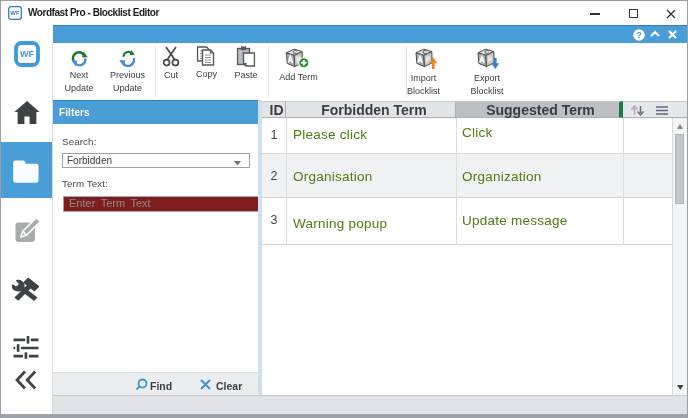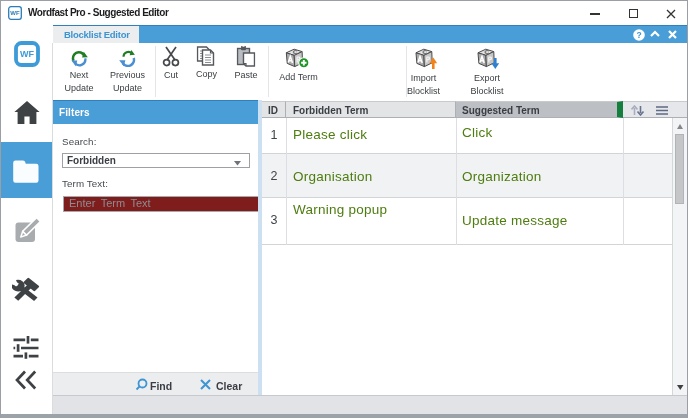--- a/index.html
+++ b/index.html
@@ -22,55 +22,54 @@
   .tbtn svg { display:block; margin:0 auto; }
   .tsep { position:absolute; top:3px; width:1px; height:51px; background:#E4E5E7; }
   
   #sidebar { position:absolute; left:1px; top:25px; width:51px; height:389px; background:#fff; }
   #sideline { position:absolute; left:52px; top:43px; width:1px; height:371px; background:#DADCDE; }
   #sidesel { position:absolute; left:1px; top:142px; width:51px; height:56px; background:#4A9ED7; }
   
   #filters { position:absolute; left:53px; top:100px; width:205px; height:295px; background:#fff; }
   #fhead { position:absolute; left:0; top:0; width:208px; height:24px; background:#4A9ED7; border-top:1px solid #2F80BD; color:#fff; font-weight:bold; font-size:10px; letter-spacing:0.1px; line-height:23px; padding-left:6px; }
   .flabel { position:absolute; left:9px; font-size:9.8px; letter-spacing:0.1px; color:#464A4F; }
-  #fdrop { position:absolute; left:9px; top:53px; width:188px; height:15px; border:1px solid #9DA1A6; background:#fff; font-size:10px; font-weight:bold; color:#3A3E44; line-height:14px; padding-left:4px; }
+  #fdrop { position:absolute; left:9px; top:53px; width:188px; height:15px; border:1px solid #9DA1A6; background:#fff; font-size:10px; font-weight:normal; color:#3A3E44; line-height:14px; padding-left:4px; }
   #finput { position:absolute; left:10px; top:96px; width:222px; height:16px; border:1px solid #A6AAAF; background:#7f1d1d; font-size:11px; color:#8A8E93; line-height:13px; padding-left:5px; word-spacing:2.5px; }
   #fbar { position:absolute; left:0px; top:272px; width:205px; height:23px; background:#ECEDEF; border-top:1px solid #DCDEE0; }
   
   #split { position:absolute; left:258px; top:100px; width:4px; height:295px; background:#CCE0F1; }
   
   #table { position:absolute; left:262px; top:101px; width:425px; height:294px; background:#fff; }
-  .hcell { position:absolute; top:0; height:17px; font-size:10px; font-weight:bold; color:#3A3E44; line-height:17px; border-top:1px solid #C8CBCE; border-bottom:1px solid #ACAFB3; }
+  .hcell { position:absolute; top:0; height:17px; font-size:14px; font-weight:bold; color:#3A3E44; line-height:17px; border-top:1px solid #C8CBCE; border-bottom:1px solid #ACAFB3;text-align:center; }
   .row { position:absolute; left:0; width:410px; border-bottom:1px solid #D2D5D8; }
   .vline { position:absolute; width:1px; background:#DCDEE1; }
   .cellnum { position:absolute; left:0; width:24px; text-align:center; font-size:12.5px; color:#3F4348; }
   .celltxt { position:absolute; font-size:13.5px; letter-spacing:0.25px; color:#4d7c0f; }
   
   #sbline { position:absolute; left:410px; top:17px; width:1px; height:277px; background:#D5D8DA; }
   #sbthumb { position:absolute; left:413px; top:33px; width:9px; height:70px; background:#C4C6C8; border:1px solid #B2B5B8; }
   
   #status { position:absolute; left:53px; top:395px; width:634px; height:19px; background:#E1E3E6; border-top:1px solid #C6C9CD; }
 </style>
 </head>
 <body>
   <div id="titlebar">
     <svg class="abs" style="left:7px;top:5px" width="14" height="14" viewBox="0 0 14 14">
       <rect x="0.7" y="0.7" width="12.6" height="12.6" rx="2.2" fill="#fff" stroke="#2B7CB8" stroke-width="1.3"></rect>
       <text x="7" y="9.3" font-size="6" font-weight="bold" fill="#2B7CB8" text-anchor="middle">WF</text>
     </svg>
-    <div id="title">Wordfast Pro - Suggested Editor</div>
+    <div id="title">Wordfast Pro - Blocklist Editor</div>
     <div class="abs" style="left:589px;top:12px;width:10px;height:1.5px;background:#333"></div>
     <div class="abs" style="left:628px;top:8px;width:9px;height:9px;border:1.5px solid #333"></div>
     <svg class="abs" style="left:665px;top:7.5px" width="10" height="10" viewBox="0 0 10 10">
       <path d="M1 1 L9 9 M9 1 L1 9" stroke="#333" stroke-width="1.3"></path>
     </svg>
   </div>
 
   <div id="tabbar">
-    <div id="tab">Blocklist Editor</div>
     <svg class="abs" style="left:579.5px;top:3px" width="12" height="12" viewBox="0 0 12 12">
       <circle cx="6" cy="6" r="5.8" fill="#fff"></circle>
       <text x="6" y="9" font-size="8.5" font-weight="bold" fill="#3D94D1" text-anchor="middle">?</text>
     </svg>
     <svg class="abs" style="left:597px;top:4px" width="10" height="8" viewBox="0 0 10 8">
       <path d="M1 6 L5 2 L9 6" stroke="#fff" stroke-width="2.2" fill="none"></path>
     </svg>
     <svg class="abs" style="left:615px;top:4px" width="9" height="9" viewBox="0 0 9 9">
       <path d="M1 1 L8 8 M8 1 L1 8" stroke="#fff" stroke-width="2.2"></path>
     </svg>
@@ -252,39 +251,39 @@
       </svg>
       <div class="abs" style="left:163px;top:6.5px;font-size:10.5px;font-weight:bold;color:#3A3E44">Clear</div>
     </div>
   </div>
 
   <div id="split"></div>
 
   <div id="table">
     <div class="hcell" style="left:0;width:24px;background:#E2E4E6;border-right:1px solid #ACAFB3;padding-left:6px">ID</div>
     <div class="hcell" style="left:24px;width:170px;background:#E2E4E6;border-right:1px solid #ACAFB3;padding-left:7px">Forbidden Term</div>
-    <div class="hcell" style="left:194px;width:167px;background:#BCC0C5;border-right:6px solid #15803d;padding-left:6px">Suggested Term</div>
+    <div class="hcell" style="left:194px;width:167px;background:#BCC0C5;border-right:4px solid #15803d;padding-left:6px">Suggested Term</div>
     <div class="hcell" style="left:361px;width:64px;background:#E6E7EA"></div>
 
     <div class="row" style="top:17px;height:36px;background:#fff"></div>
     <div class="row" style="top:53px;height:44px;background:#F1F2F3"></div>
     <div class="row" style="top:97px;height:47px;background:#fff"></div>
 
     <div class="vline" style="left:24px;top:17px;height:127px"></div>
     <div class="vline" style="left:194px;top:17px;height:127px"></div>
     <div class="vline" style="left:361px;top:17px;height:127px"></div>
 
     <div class="cellnum" style="top:27px">1</div>
     <div class="cellnum" style="top:68px">2</div>
     <div class="cellnum" style="top:112px">3</div>
     <div class="celltxt" style="left:31px;top:26px">Please click</div>
     <div class="celltxt" style="left:200px;top:24px">Click</div>
     <div class="celltxt" style="left:31px;top:67.5px">Organisation</div>
     <div class="celltxt" style="left:200px;top:67.5px">Organization</div>
-    <div class="celltxt" style="left:31px;top:101px">Warning popup</div>
+    <div class="celltxt" style="left:31px;top:115px">Warning popup</div>
     <div class="celltxt" style="left:200px;top:111.5px">Update message</div>
 
     <svg class="abs" style="left:369px;top:4px" width="14" height="11" viewBox="0 0 14 11">
       <path d="M3.5 10 L3.5 3 M0.5 4.5 L3.5 1 L6.5 4.5" stroke="#A8AEC0" stroke-width="1.6" fill="none"></path>
       <path d="M9.5 1 L9.5 8 M6.5 6.5 L9.5 10 L12.5 6.5" stroke="#68738F" stroke-width="1.6" fill="none"></path>
     </svg>
     <svg class="abs" style="left:394px;top:5px" width="12" height="9" viewBox="0 0 12 9">
       <path d="M0 1 H12 M0 4.5 H12 M0 8 H12" stroke="#5E6984" stroke-width="1.6"></path>
     </svg>
 

